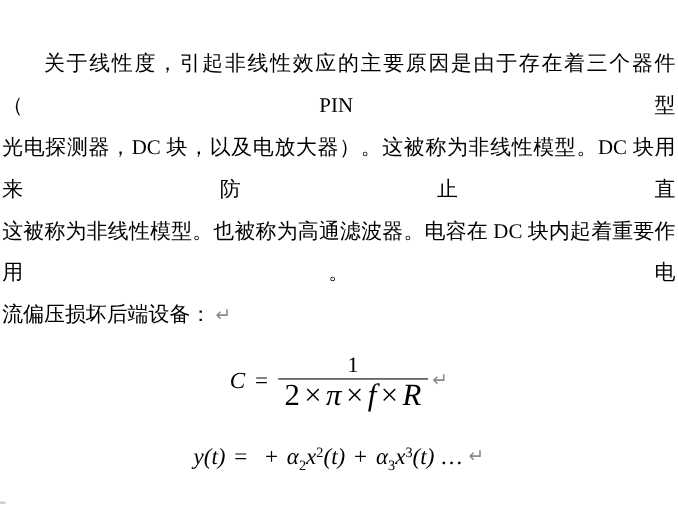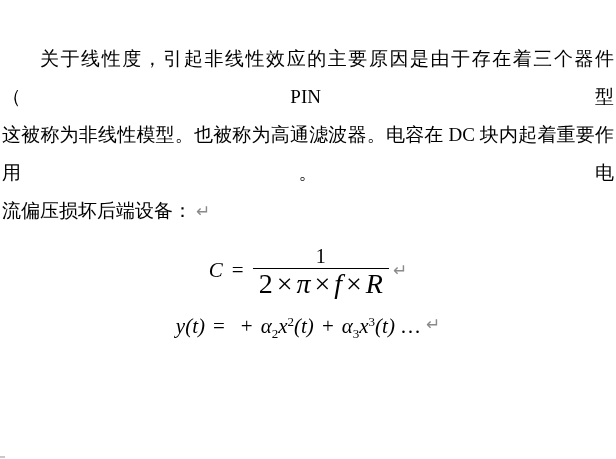--- a/index.html
+++ b/index.html
@@ -60,21 +60,21 @@
     line-height: 27px;
     padding: 1px 6px 0 6px;
     white-space: nowrap;
   }
   .den .op { margin: 0 4px; }
   
   .f2wrap {
     height: 50px;
     margin-top: 2px;
     display: flex;
-    align-items: flex-start;
+    align-items: center;
     justify-content: center;
     font-size: 21px;
   }
   .f2wrap .op { margin: 0 8px; }
   .f2wrap sub { font-size: 13px; line-height: 0; vertical-align: -5px; }
   .f2wrap sup { font-size: 13px; line-height: 0; vertical-align: 7px; }
   .dots { margin-left: 5px; letter-spacing: 1px; }
   .p3 { margin-top: 16px; }
   .stray {
     position: absolute;
@@ -85,20 +85,21 @@
     background: #c9c9c9;
   }
 </style>
 </head>
 <body>
 
 <div class="page">
 
   <div class="para">
     <div class="line jline indent"><span>关于线性度，引起非线性效应的主要原因是由于存在着三个器件（PIN 型</span></div>
+    <div class="line jline"><span>光电探测器，DC 块，以及电放大器）。这被称为非线性模型。DC 块用来防止直</span></div>
     <div class="line jline"><span>这被称为非线性模型。也被称为高通滤波器。电容在 DC 块内起着重要作用。电</span></div>
     <div class="line"><span>流偏压损坏后端设备：</span><span class="pilcrow">↵</span></div>
   </div>
 
   <div class="f1wrap">
     <span class="it">C</span>
     <span class="eq">=</span>
     <span class="frac">
       <span class="num">1</span>
       <span class="den"><span>2</span><span class="op">×</span><span class="it">π</span><span class="op">×</span><span class="it">f</span><span class="op">×</span><span class="it">R</span></span>

